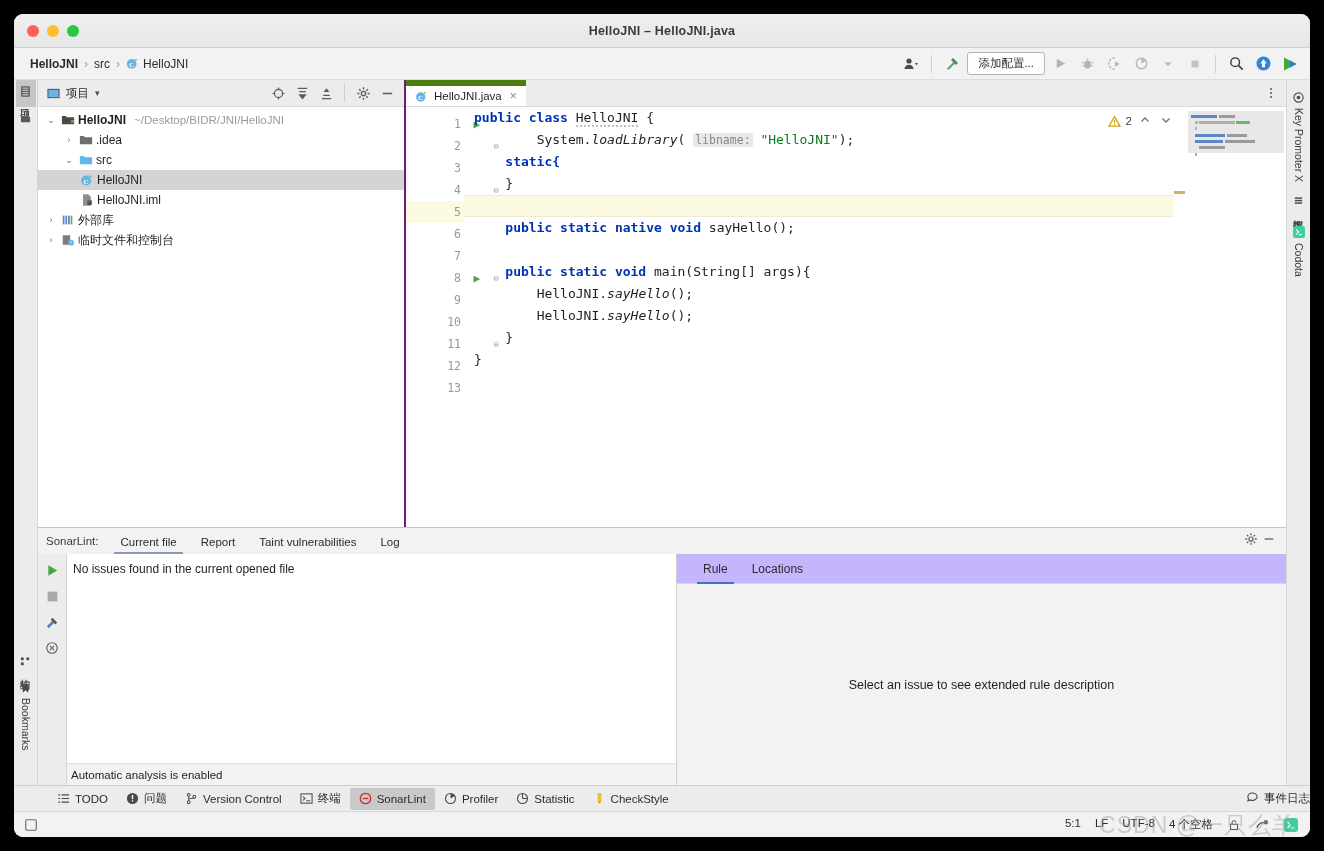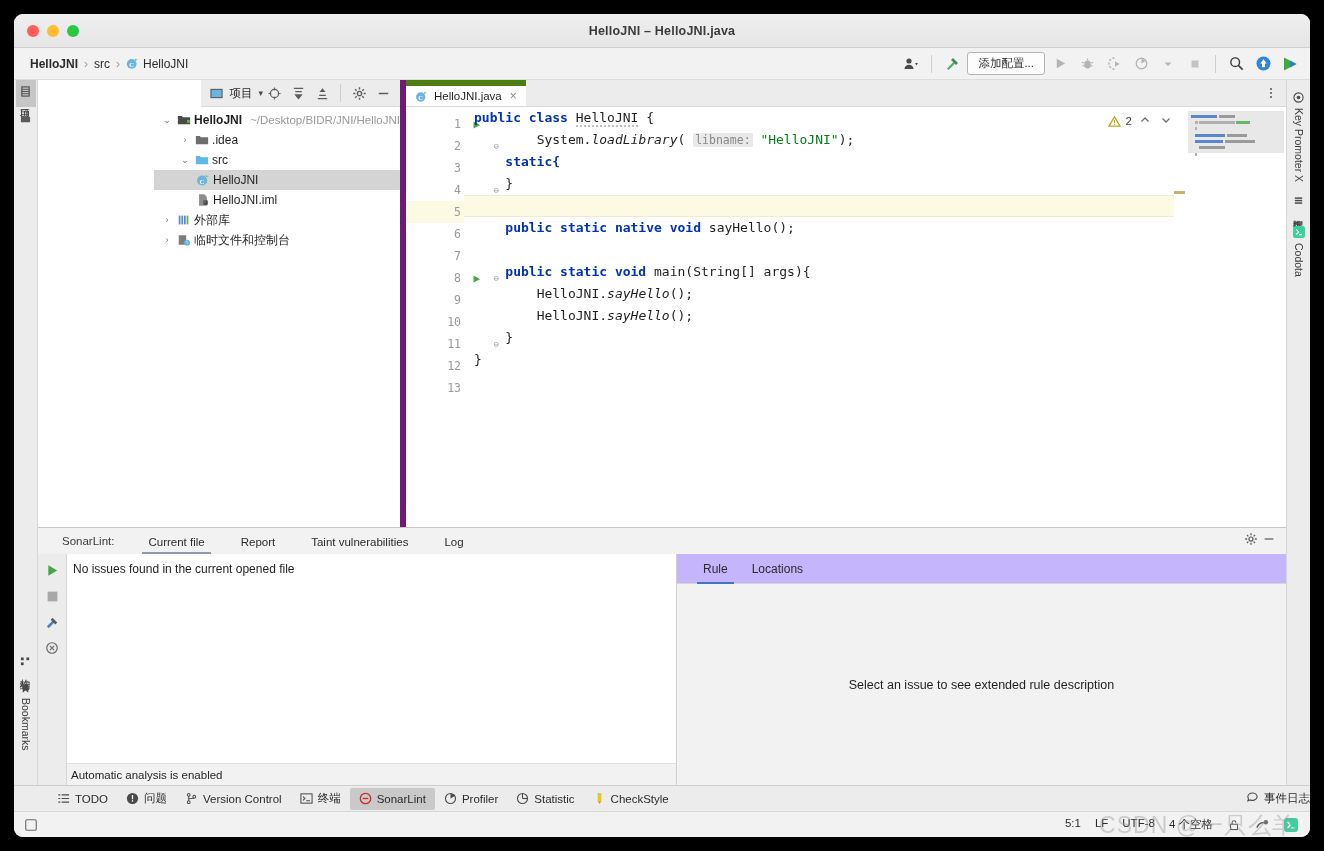--- a/index.html
+++ b/index.html
@@ -91,22 +91,21 @@
     padding: 6px 3px; display: flex; align-items: center; gap: 5px;
   }
 
   .center { flex: 1; display: flex; flex-direction: column; min-width: 0; }
   .upper { flex: 1; display: flex; min-height: 0; }
 
   
   .project {
     width: 368px; min-width: 368px; background: #fff;
     display: flex; flex-direction: column;
-    border-right: 6px solid #701a75;
-    align-items: flex-end;
+    border-right: 2px solid #701a75;
   }
   .panel-head {
     height: 27px; min-height: 27px; background: #ececec;
     display: flex; align-items: center; padding: 0 6px 0 9px;
     border-bottom: 1px solid #dadada;
   }
   .panel-title { font-size: 11.5px; color: #2b2b2b; display: flex; align-items: center; gap: 6px; }
   .ph-icons { margin-left: auto; display: flex; align-items: center; gap: 2px; }
   .phi { width: 22px; height: 20px; display:flex; align-items:center; justify-content:center; color:#5c5c5c; }
 
@@ -162,22 +161,22 @@
   .mm-l { position: absolute; height: 3px; }
   .warnbox {
     position: absolute; right: 112px; top: 7px; display: flex; align-items: center; gap: 5px;
     font-size: 11.5px; color: #3c3c3c; z-index: 5;
   }
   .chev { color:#707070; font-size: 11px; padding:0 2px;}
 
   
   .sonar { height: 258px; min-height: 258px; display: flex; flex-direction: column; border-top: 1px solid #c6c6c6; background:#f2f2f2;}
   .sonar-tabs {
-    height: 26px; min-height: 26px; display: flex; align-items: center; gap: 12px;
-    padding-left: 8px; background: #f2f2f2; margin-left: 16px;
+    height: 26px; min-height: 26px; display: flex; align-items: center; gap: 0px;
+    padding-left: 8px; background: #f2f2f2;
   }
   .slabel { font-size: 11.5px; color: #3a3a3a; padding: 0 10px 0 0; }
   .stab { font-size: 11.5px; color: #2b2b2b; padding: 4px 12px 3px; position: relative; height:26px; display:flex; align-items:center;}
   .stab.active::after { content:''; position:absolute; left:6px; right:6px; bottom:0; height:2px; background:#8a9bb0; }
   .sonar-right { margin-left:auto; display:flex; align-items:center; gap:4px; padding-right:10px; color:#5c5c5c;}
   .sonar-body { flex: 1; display: flex; min-height: 0; }
   .sl-toolcol {
     width: 29px; min-width: 29px; background: #ececec; display: flex; flex-direction: column;
     align-items: center; gap: 10px; padding-top: 8px; border-right:1px solid #d6d6d6;
   }

